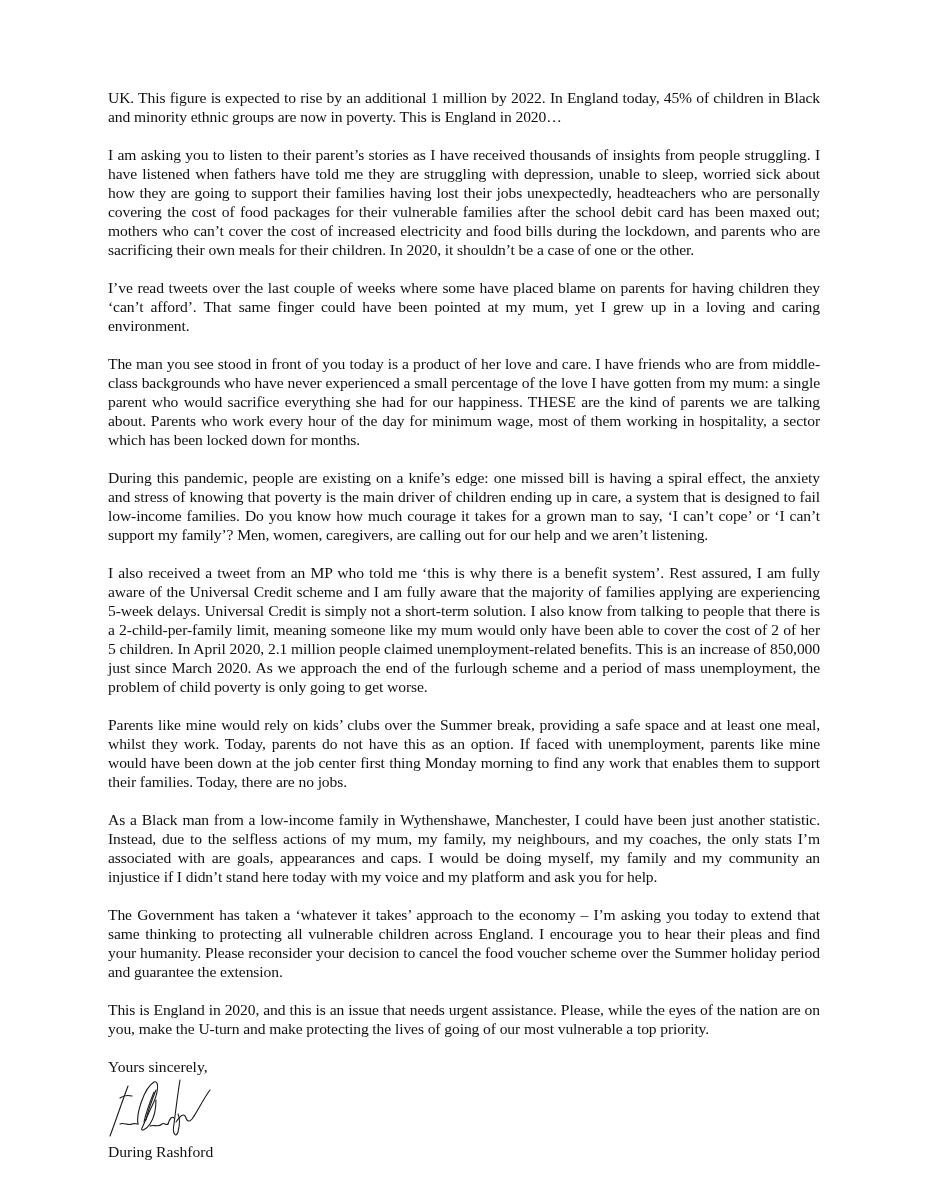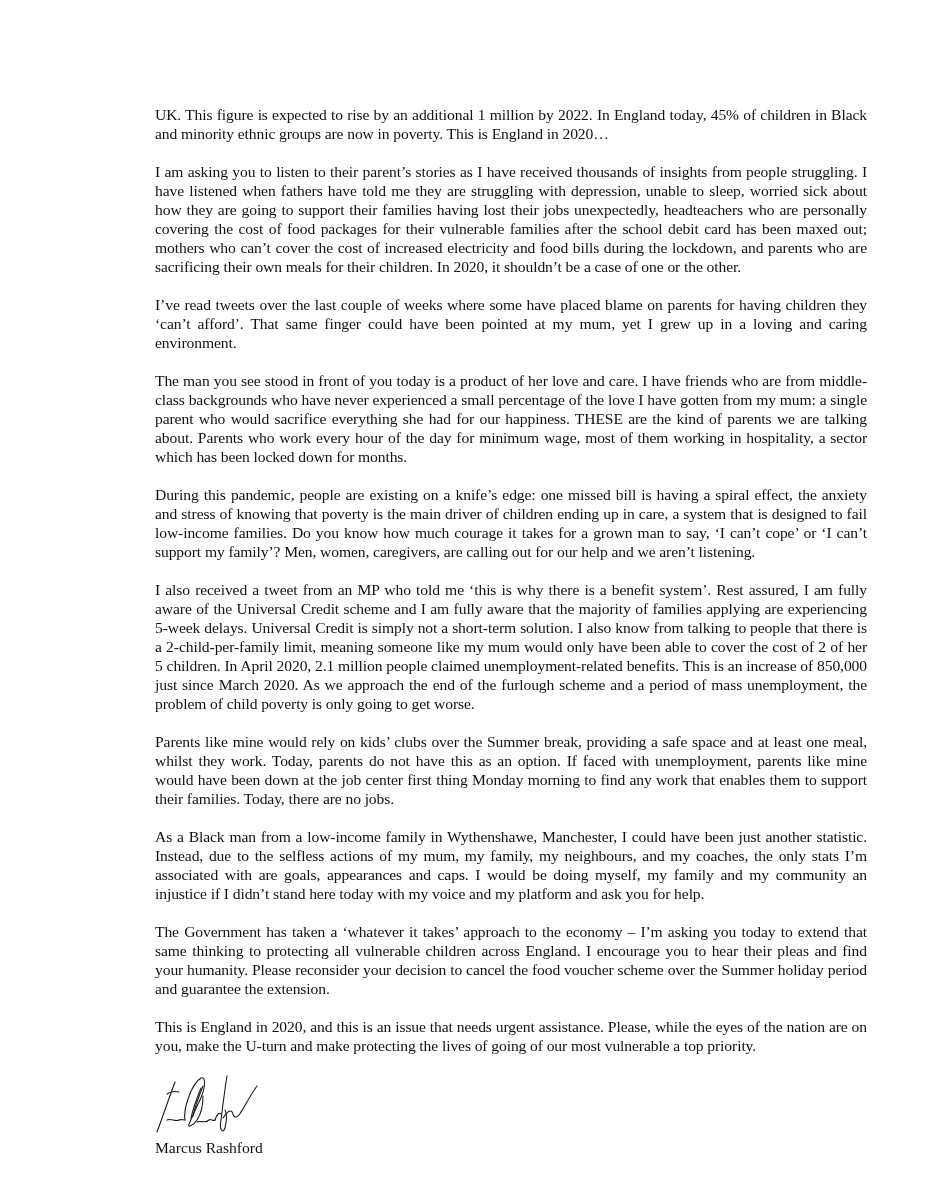--- a/index.html
+++ b/index.html
@@ -11,23 +11,22 @@
       width: 925px;
       height: 1200px;
       position: relative;
       overflow: hidden;
       font-family: "Liberation Serif", "DejaVu Serif", serif;
       color: #111111;
     }
     .page {
       position: absolute;
       left: 108px;
-      top: 105px;
+      top: 88px;
       width: 712px;
-      margin-left: 47px;
     }
     .para {
       margin: 0 0 19px 0;
       font-size: 15.6px;
       line-height: 19px;
       text-align: justify;
       letter-spacing: -0.1px;
     }
     .closing {
       margin: 0;
@@ -54,20 +53,21 @@
   <p class="para">I am asking you to listen to their parent’s stories as I have received thousands of insights from people struggling. I have listened when fathers have told me they are struggling with depression, unable to sleep, worried sick about how they are going to support their families having lost their jobs unexpectedly, headteachers who are personally covering the cost of food packages for their vulnerable families after the school debit card has been maxed out; mothers who can’t cover the cost of increased electricity and food bills during the lockdown, and parents who are sacrificing their own meals for their children. In 2020, it shouldn’t be a case of one or the other.</p>
   <p class="para">I’ve read tweets over the last couple of weeks where some have placed blame on parents for having children they ‘can’t afford’. That same finger could have been pointed at my mum, yet I grew up in a loving and caring environment.</p>
   <p class="para">The man you see stood in front of you today is a product of her love and care. I have friends who are from middle-class backgrounds who have never experienced a small percentage of the love I have gotten from my mum: a single parent who would sacrifice everything she had for our happiness. THESE are the kind of parents we are talking about. Parents who work every hour of the day for minimum wage, most of them working in hospitality, a sector which has been locked down for months.</p>
   <p class="para">During this pandemic, people are existing on a knife’s edge: one missed bill is having a spiral effect, the anxiety and stress of knowing that poverty is the main driver of children ending up in care, a system that is designed to fail low-income families. Do you know how much courage it takes for a grown man to say, ‘I can’t cope’ or ‘I can’t support my family’? Men, women, caregivers, are calling out for our help and we aren’t listening.</p>
   <p class="para">I also received a tweet from an MP who told me ‘this is why there is a benefit system’. Rest assured, I am fully aware of the Universal Credit scheme and I am fully aware that the majority of families applying are experiencing 5-week delays. Universal Credit is simply not a short-term solution. I also know from talking to people that there is a 2-child-per-family limit, meaning someone like my mum would only have been able to cover the cost of 2 of her 5 children. In April 2020, 2.1 million people claimed unemployment-related benefits. This is an increase of 850,000 just since March 2020. As we approach the end of the furlough scheme and a period of mass unemployment, the problem of child poverty is only going to get worse.</p>
   <p class="para">Parents like mine would rely on kids’ clubs over the Summer break, providing a safe space and at least one meal, whilst they work. Today, parents do not have this as an option. If faced with unemployment, parents like mine would have been down at the job center first thing Monday morning to find any work that enables them to support their families. Today, there are no jobs.</p>
   <p class="para">As a Black man from a low-income family in Wythenshawe, Manchester, I could have been just another statistic. Instead, due to the selfless actions of my mum, my family, my neighbours, and my coaches, the only stats I’m associated with are goals, appearances and caps. I would be doing myself, my family and my community an injustice if I didn’t stand here today with my voice and my platform and ask you for help.</p>
   <p class="para">The Government has taken a ‘whatever it takes’ approach to the economy – I’m asking you today to extend that same thinking to protecting all vulnerable children across England. I encourage you to hear their pleas and find your humanity. Please reconsider your decision to cancel the food voucher scheme over the Summer holiday period and guarantee the extension.</p>
   <p class="para">This is England in 2020, and this is an issue that needs urgent assistance. Please, while the eyes of the nation are on you, make the U-turn and make protecting the lives of going of our most vulnerable a top priority.</p>
 
+  <p class="closing">Yours sincerely,</p>
 
   <svg class="signature" viewBox="0 0 110 62" xmlns="http://www.w3.org/2000/svg">
     <g fill="none" stroke="#1a1a1a" stroke-width="1.1" stroke-linecap="round" stroke-linejoin="round">
 
       <path d="M4 58 C10 42, 16 24, 22 8 M14 20 C18 17, 22 17, 26 18"></path>
 
       <path d="M14 46 C18 44, 22 48, 26 46 C28 45, 30 46, 32 46"></path>
 
       <path d="M32 46 C30 36, 38 10, 48 4 C54 2, 52 16, 46 28 C42 36, 38 46, 36 50 C34 54, 40 52, 44 46 C48 40, 50 30, 50 22"></path>
       <path d="M38 44 C40 34, 44 24, 48 14"></path>
@@ -75,14 +75,14 @@
 
       <path d="M44 48 C48 46, 52 50, 56 46 C58 44, 60 48, 62 46"></path>
 
       <path d="M74 2 C72 14, 70 30, 68 46 C66 56, 70 60, 72 54 C74 46, 74 40, 72 36"></path>
 
       <path d="M62 46 C64 40, 66 38, 68 40 M70 44 C74 38, 78 34, 80 40 C82 46, 86 42, 88 38"></path>
       <path d="M88 38 C92 32, 98 20, 104 12"></path>
     </g>
   </svg>
 
-  <p class="signer">Marcus Rashford</p>
+  <p class="signer">During Rashford</p>
 </div>
 
 </body></html>

